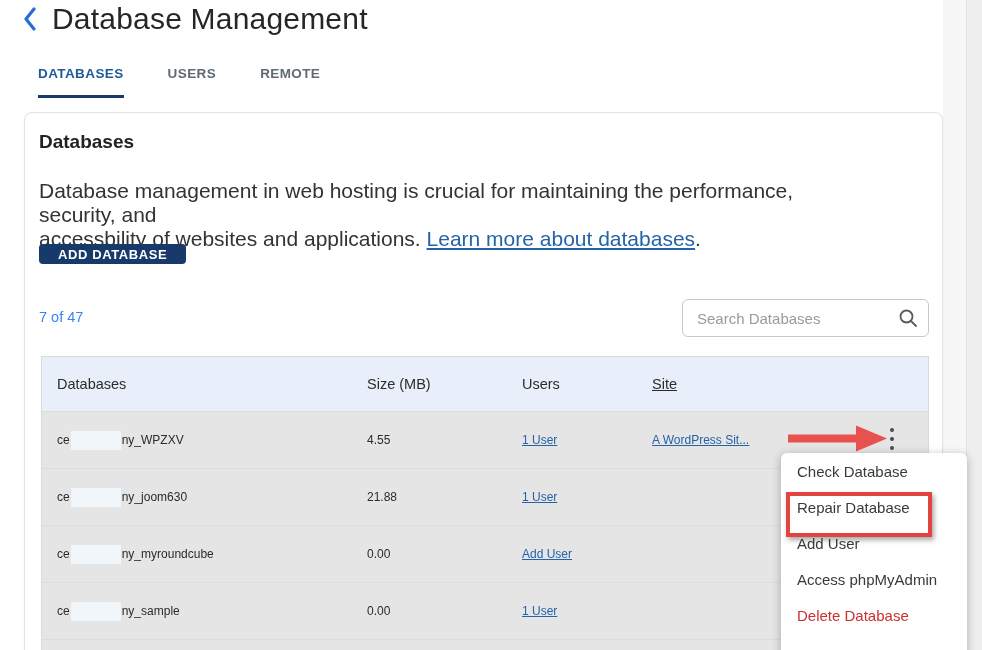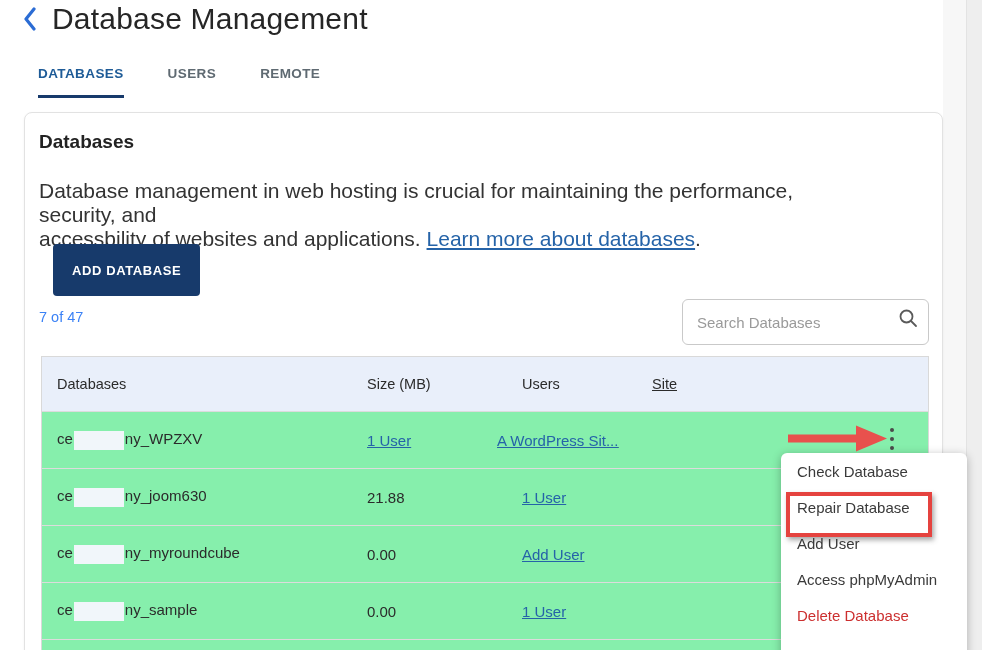--- a/index.html
+++ b/index.html
@@ -29,37 +29,37 @@
   .card {
     position: absolute; left: 24px; top: 112px; width: 919px; height: 560px;
     background: #fff; border: 1px solid #e2e2e2; border-radius: 8px 8px 0 0;
     box-shadow: 0 1px 3px rgba(0,0,0,0.05);
   }
   .card-title { position: absolute; left: 14px; top: 18px; font-size: 19px; font-weight: bold; color: #222; }
   .card-desc { position: absolute; left: 14px; top: 66px; width: 760px; font-size: 21px; line-height: 24px; color: #333; }
   .link { color: #2563a8; text-decoration: underline; cursor: pointer; }
 
   .add-btn {
-    position: absolute; left: 28px; top: 131px; height: 52px; padding: 0 19px;
+    position: absolute; left: 14px; top: 131px; height: 20px; padding: 0 19px;
     background: #173a6b; color: #fff; border: none; border-radius: 4px;
     font-family: inherit; font-size: 13px; font-weight: bold; letter-spacing: 0.6px; cursor: pointer;
   }
   .count { position: absolute; left: 14px; top: 196px; font-size: 14.5px; color: #3b82f6; }
 
-  .search-wrap { position: absolute; left: 657px; top: 186px; width: 247px; height: 46px; }
+  .search-wrap { position: absolute; left: 657px; top: 186px; width: 247px; height: 38px; }
   .search-input {
     width: 100%; height: 100%; border: 1px solid #c9c9c9; border-radius: 6px;
     padding: 0 40px 0 14px; font-family: inherit; font-size: 15px; color: #444; outline: none;
   }
   .search-input::placeholder { color: #9a9a9a; }
   .search-icon { position: absolute; right: 11px; top: 9px; width: 20px; height: 20px; cursor: pointer; }
 
   
   .db-table { position: absolute; left: 16px; top: 243px; width: 888px; border: 1px solid #d9d9d9; border-bottom: none; }
-  .t-row { display: flex; align-items: center; height: 57px; border-bottom: 1px solid #dcdcdc; background: #86efac; font-size: 15px; }
+  .t-row { display: flex; align-items: center; height: 57px; border-bottom: 1px solid #dcdcdc; background: #e5e5e5; font-size: 12px; }
   .t-head { height: 55px; background: #e9effa; font-size: 14.5px; color: #2b2b2b; }
   .c1 { width: 325px; padding-left: 15px; }
   .c2 { width: 155px; }
   .c3 { width: 130px; }
   .c4 { width: 198px; text-decoration: underline; }
   .c5 { flex: 1; display: flex; justify-content: flex-end; padding-right: 24px; }
   .t-partial { height: 16px; border-bottom: none; }
 
   .redacted { display: inline-block; width: 50px; height: 19px; background: #f1f6fa; vertical-align: middle; margin: 0 1px; }
 
@@ -133,20 +133,21 @@
     <div class="t-row t-head">
       <div class="c1">Databases</div>
       <div class="c2">Size (MB)</div>
       <div class="c3">Users</div>
       <div class="c4">Site</div>
       <div class="c5"></div>
     </div>
 
     <div class="t-row">
       <div class="c1"><span>ce</span><span class="redacted"></span><span>ny_WPZXV</span></div>
+      <div class="c2">4.55</div>
       <div class="c3"><span class="link">1 User</span></div>
       <div class="c4"><span class="link">A WordPress Sit...</span></div>
       <div class="c5"></div>
     </div>
 
     <div class="t-row">
       <div class="c1"><span>ce</span><span class="redacted"></span><span>ny_joom630</span></div>
       <div class="c2">21.88</div>
       <div class="c3"><span class="link">1 User</span></div>
       <div class="c4"></div>

